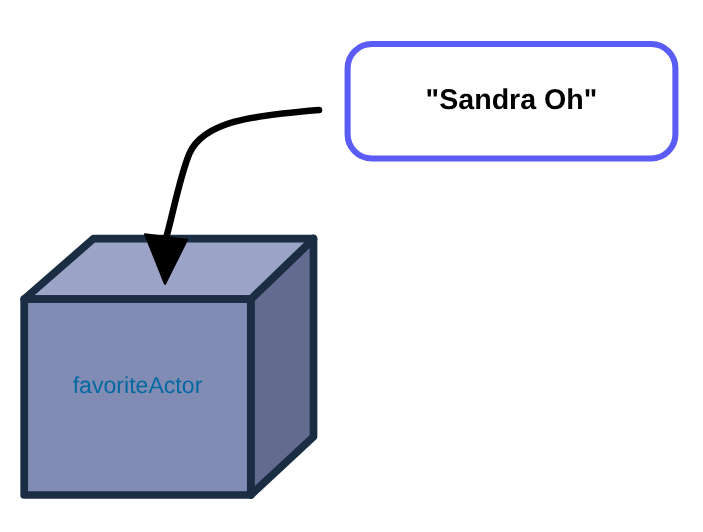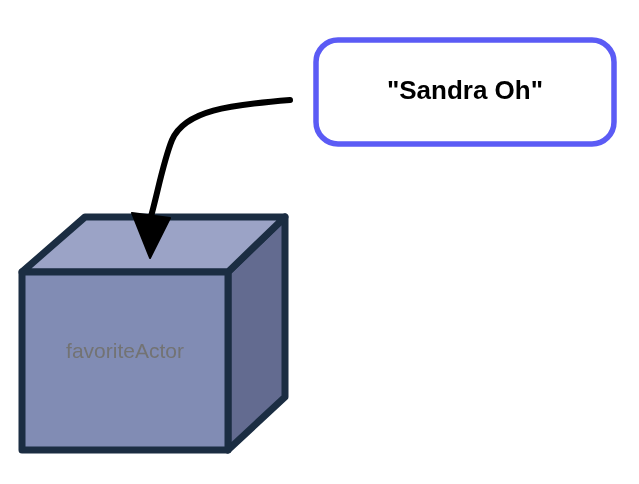--- a/index.html
+++ b/index.html
@@ -27,21 +27,21 @@
     height: 484px;
   }
   .cube-label {
     position: absolute;
     left: 22px;
     top: 338px;
     width: 206px;
     text-align: center;
     font-size: 21px;
     line-height: 26px;
-    color: #737373;
+    color: #0369a1;
     font-family: "Liberation Sans", sans-serif;
     white-space: nowrap;
   }
   .value-label {
     position: absolute;
     left: 316px;
     top: 74px;
     width: 298px;
     text-align: center;
     font-size: 26px;

